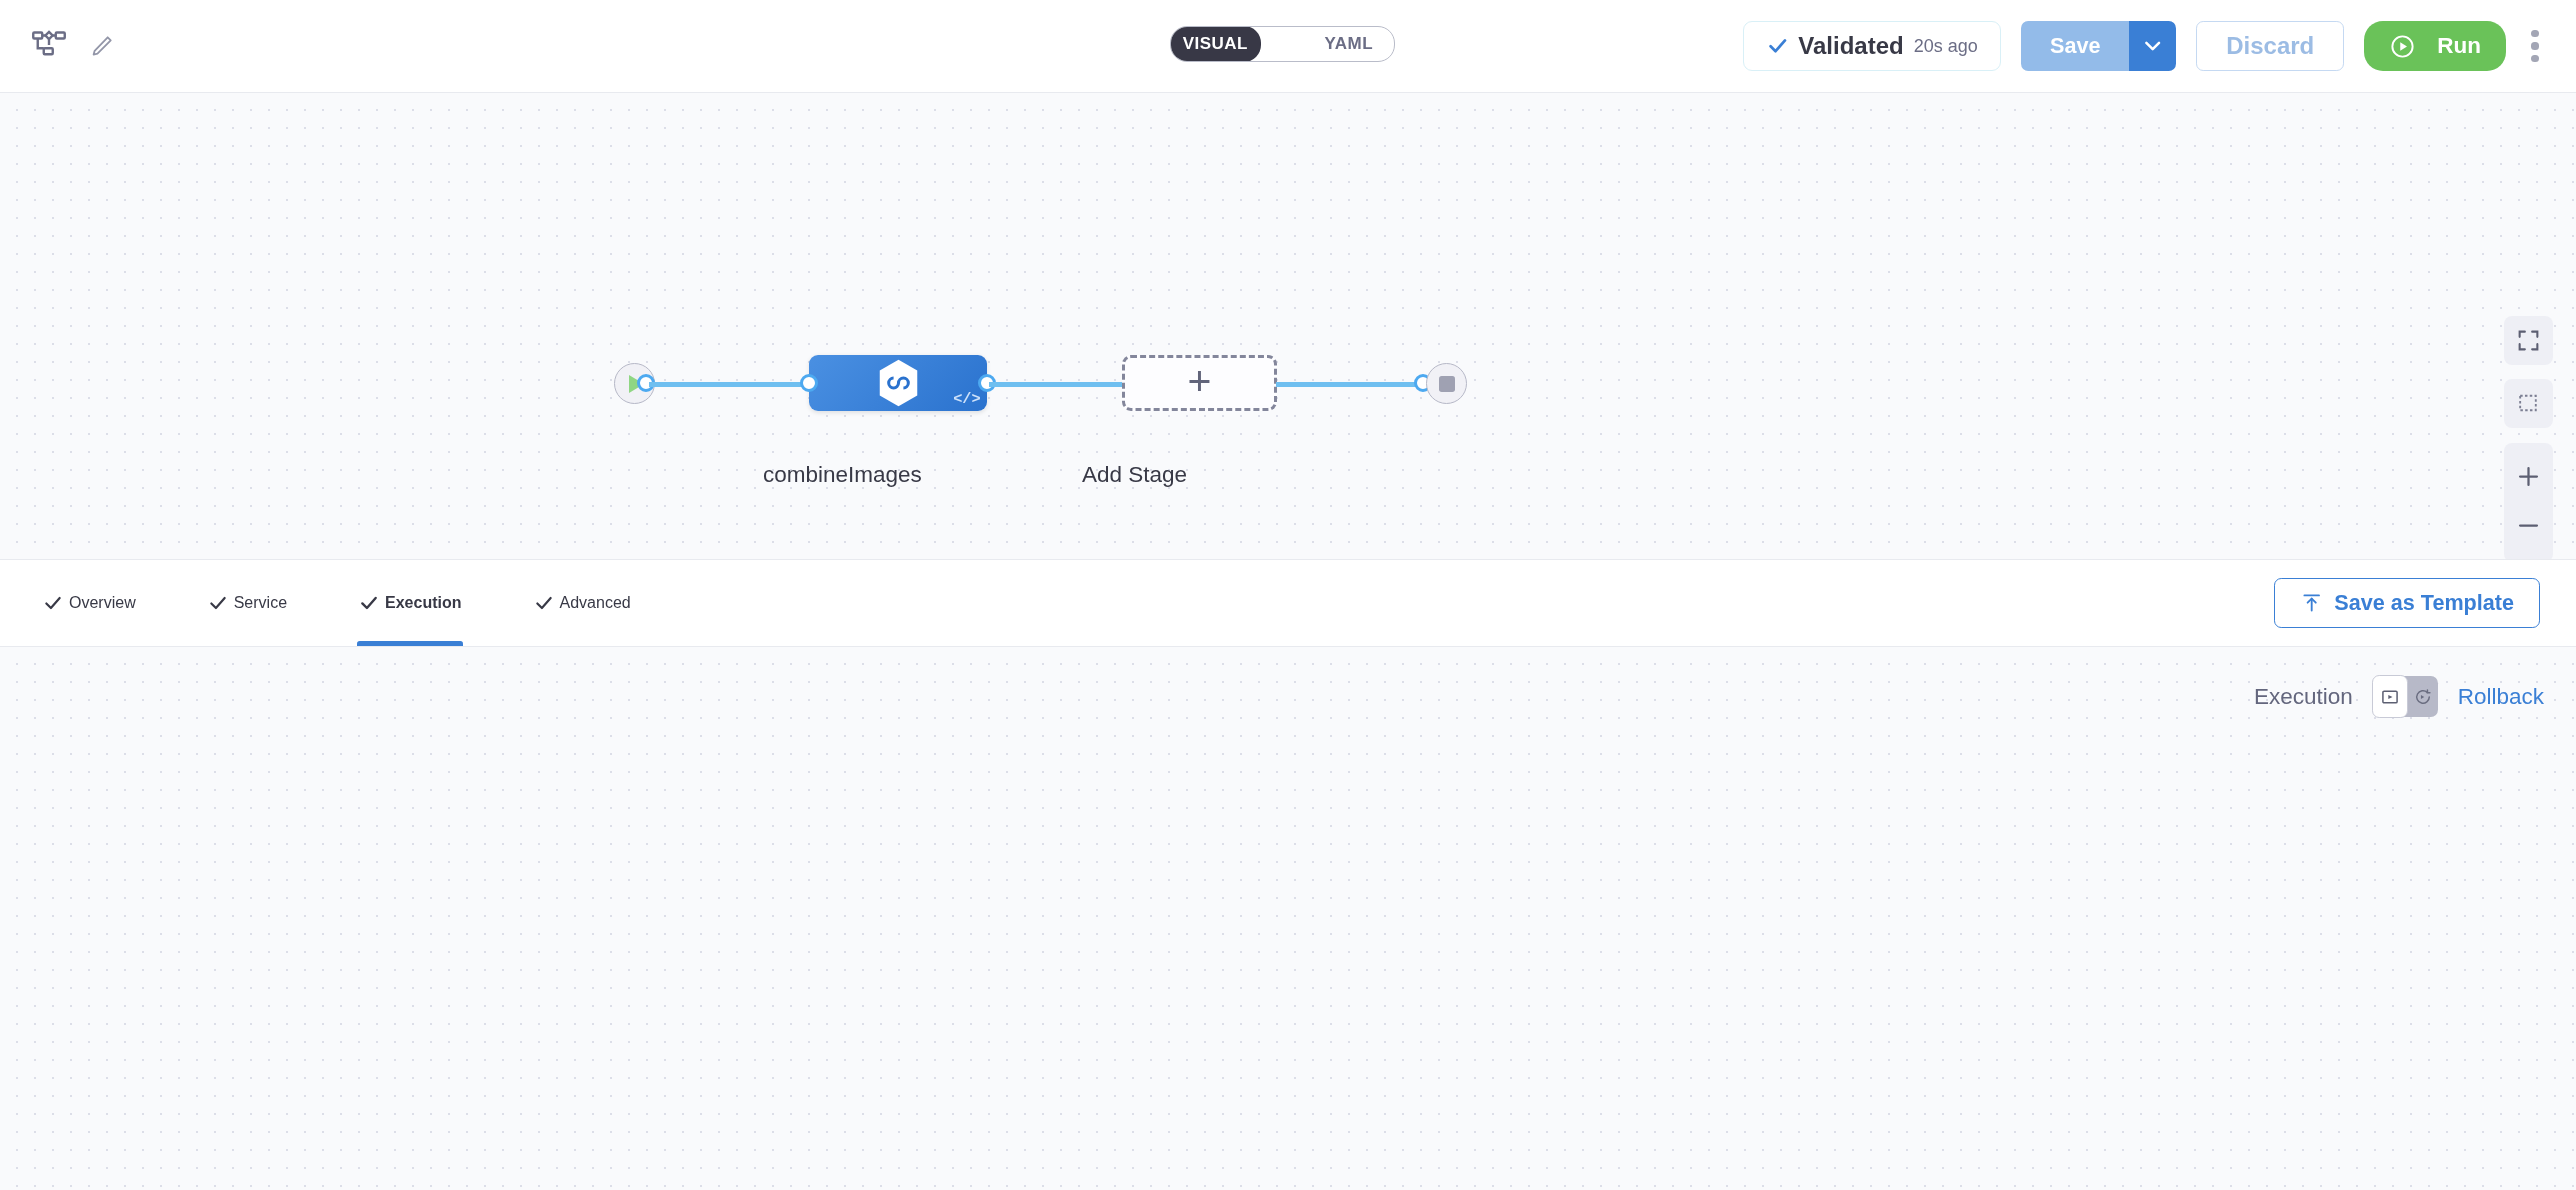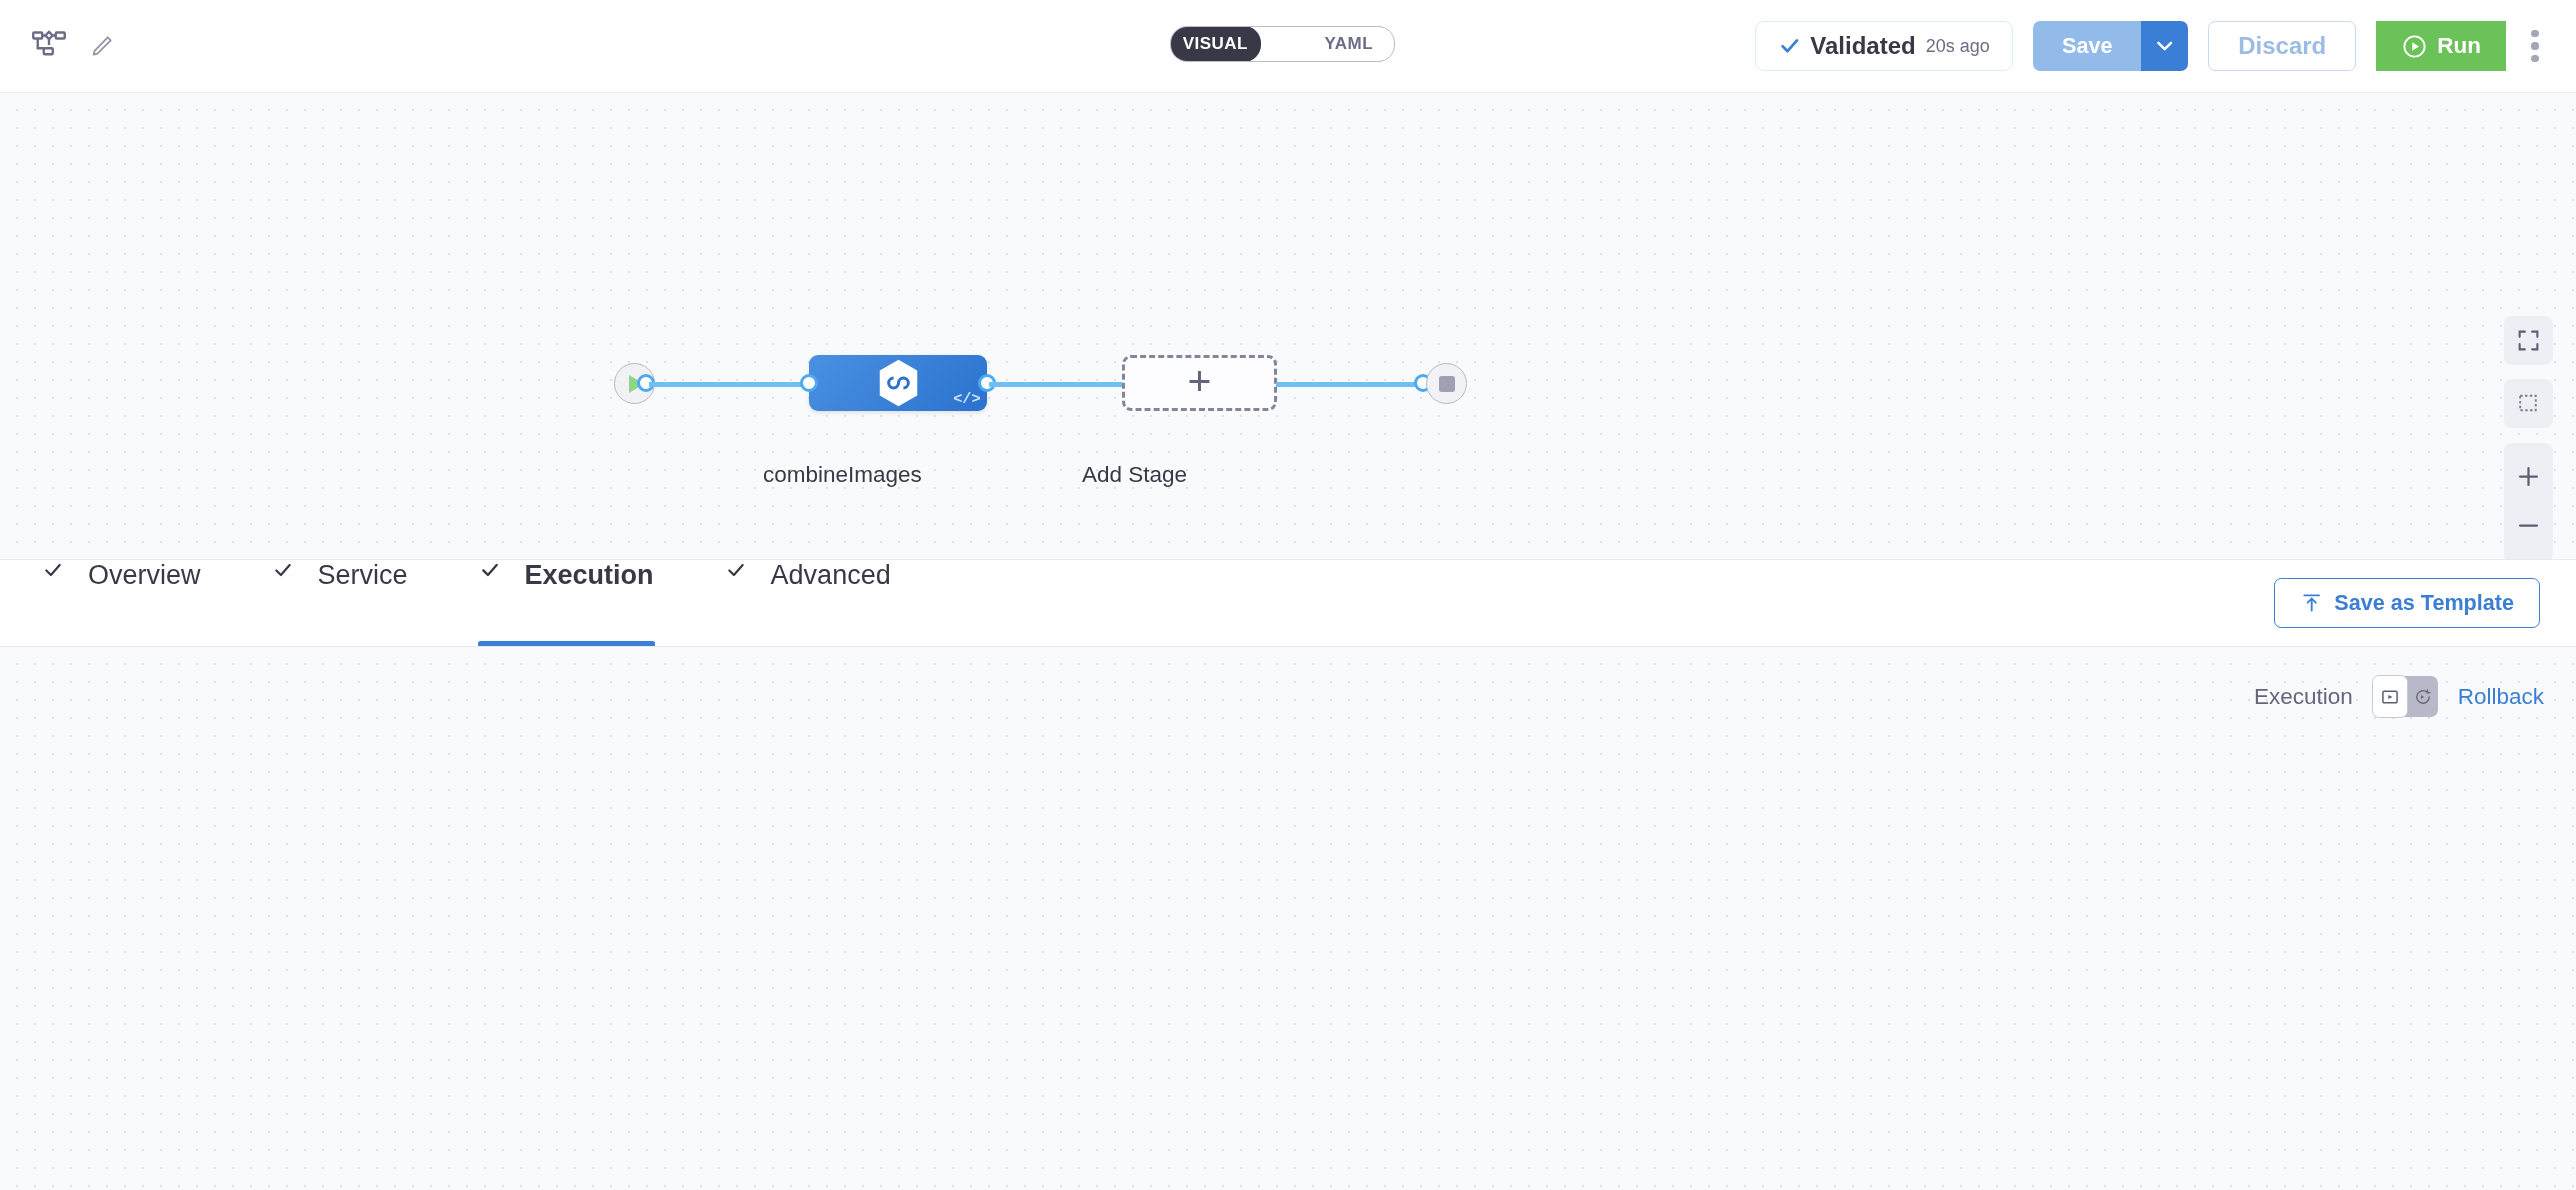--- a/index.html
+++ b/index.html
@@ -78,23 +78,23 @@
     cursor: pointer;
   }
   .btn-discard {
     height: 50px; padding: 0 29px;
     border: 0.9px solid #c5d9f2; border-radius: 7.2px; background: #ffffff;
     color: #9cbce4; font-size: 24px; font-weight: bold;
     display: flex; align-items: center; cursor: pointer;
   }
   .btn-run {
     height: 50px; padding: 0 25px;
-    border-radius: 0; background: #6ac259;
+    border-radius: 19px; background: #6ac259;
     color: #ffffff; font-size: 22.5px; font-weight: bold;
-    display: flex; align-items: center; gap: 9px; cursor: pointer;
+    display: flex; align-items: center; gap: 21px; cursor: pointer;
   }
   .kebab { display: flex; flex-direction: column; gap: 5.4px; padding: 7.2px 5.4px; cursor: pointer; }
   .kebab span { width: 7.2px; height: 7.2px; border-radius: 50%; background: #a3a6b5; display: block; }
 
   
   .canvas {
     position: relative;
     background-color: #f9fafc;
     background-image: radial-gradient(#dcdee8 1.3px, transparent 1.3px);
     background-size: 18px 18px;
@@ -172,23 +172,23 @@
     width: 234px;
   }
 
   
   .tabs-bar {
     position: relative; height: 87px;
     background: #ffffff; border-bottom: 0.9px solid #e8eaef;
     display: flex; align-items: center; padding: 0 36px 0 43px;
   }
   .tab {
-    display: flex; align-items: flex-start; gap: 25px;
+    display: flex; align-items: center; gap: 6px;
     height: 100%; margin-right: 72px;
-    font-size: 27px; color: #383946; cursor: pointer; position: relative;
+    font-size: 16px; color: #383946; cursor: pointer; position: relative;
   }
   .tab.active { font-weight: bold; }
   .tab.active::after {
     content: ""; position: absolute; left: -1.8px; right: -1.8px; bottom: 0;
     height: 5.4px; background: #3a7fd5; border-radius: 2.7px 2.7px 0 0;
   }
   .tab-check { width: 20px; height: 20px; display:block; }
   .btn-template {
     margin-left: auto;
     height: 50px; padding: 0 25px;

